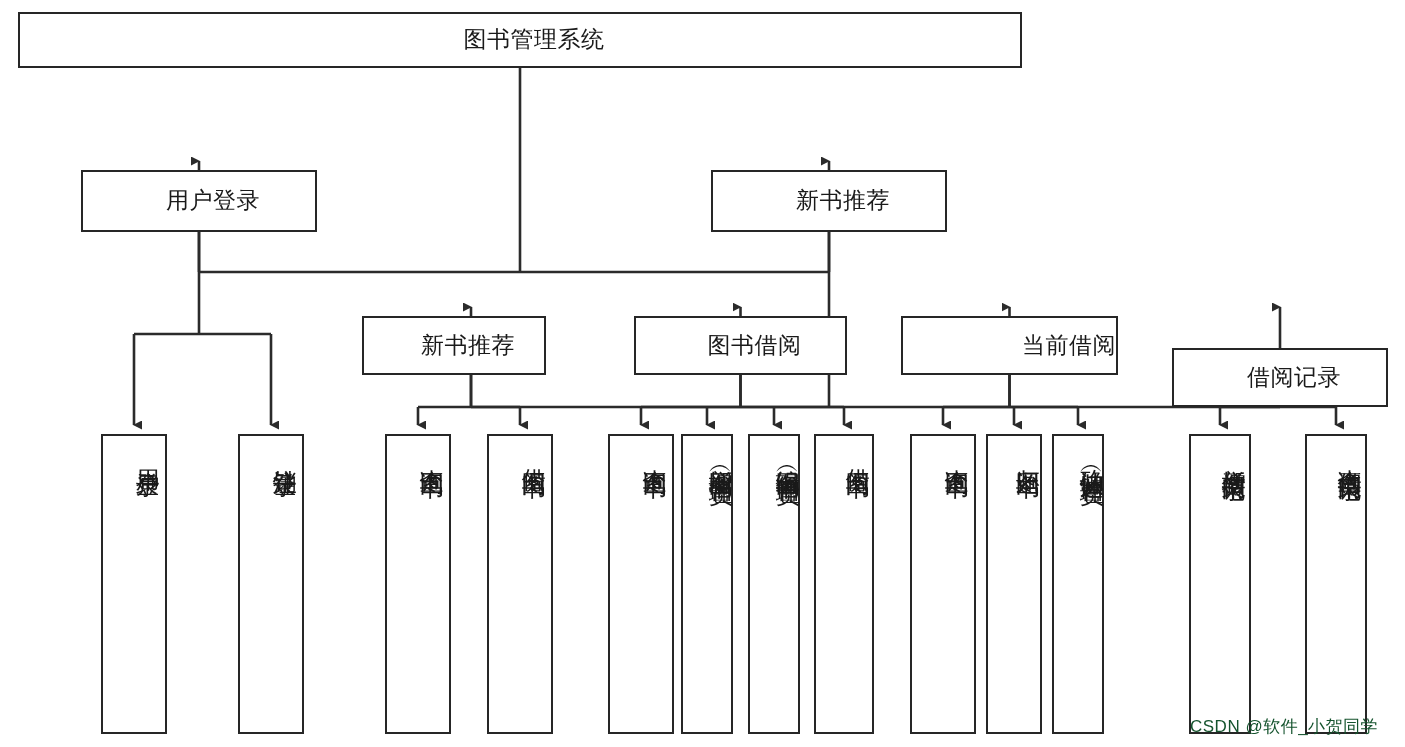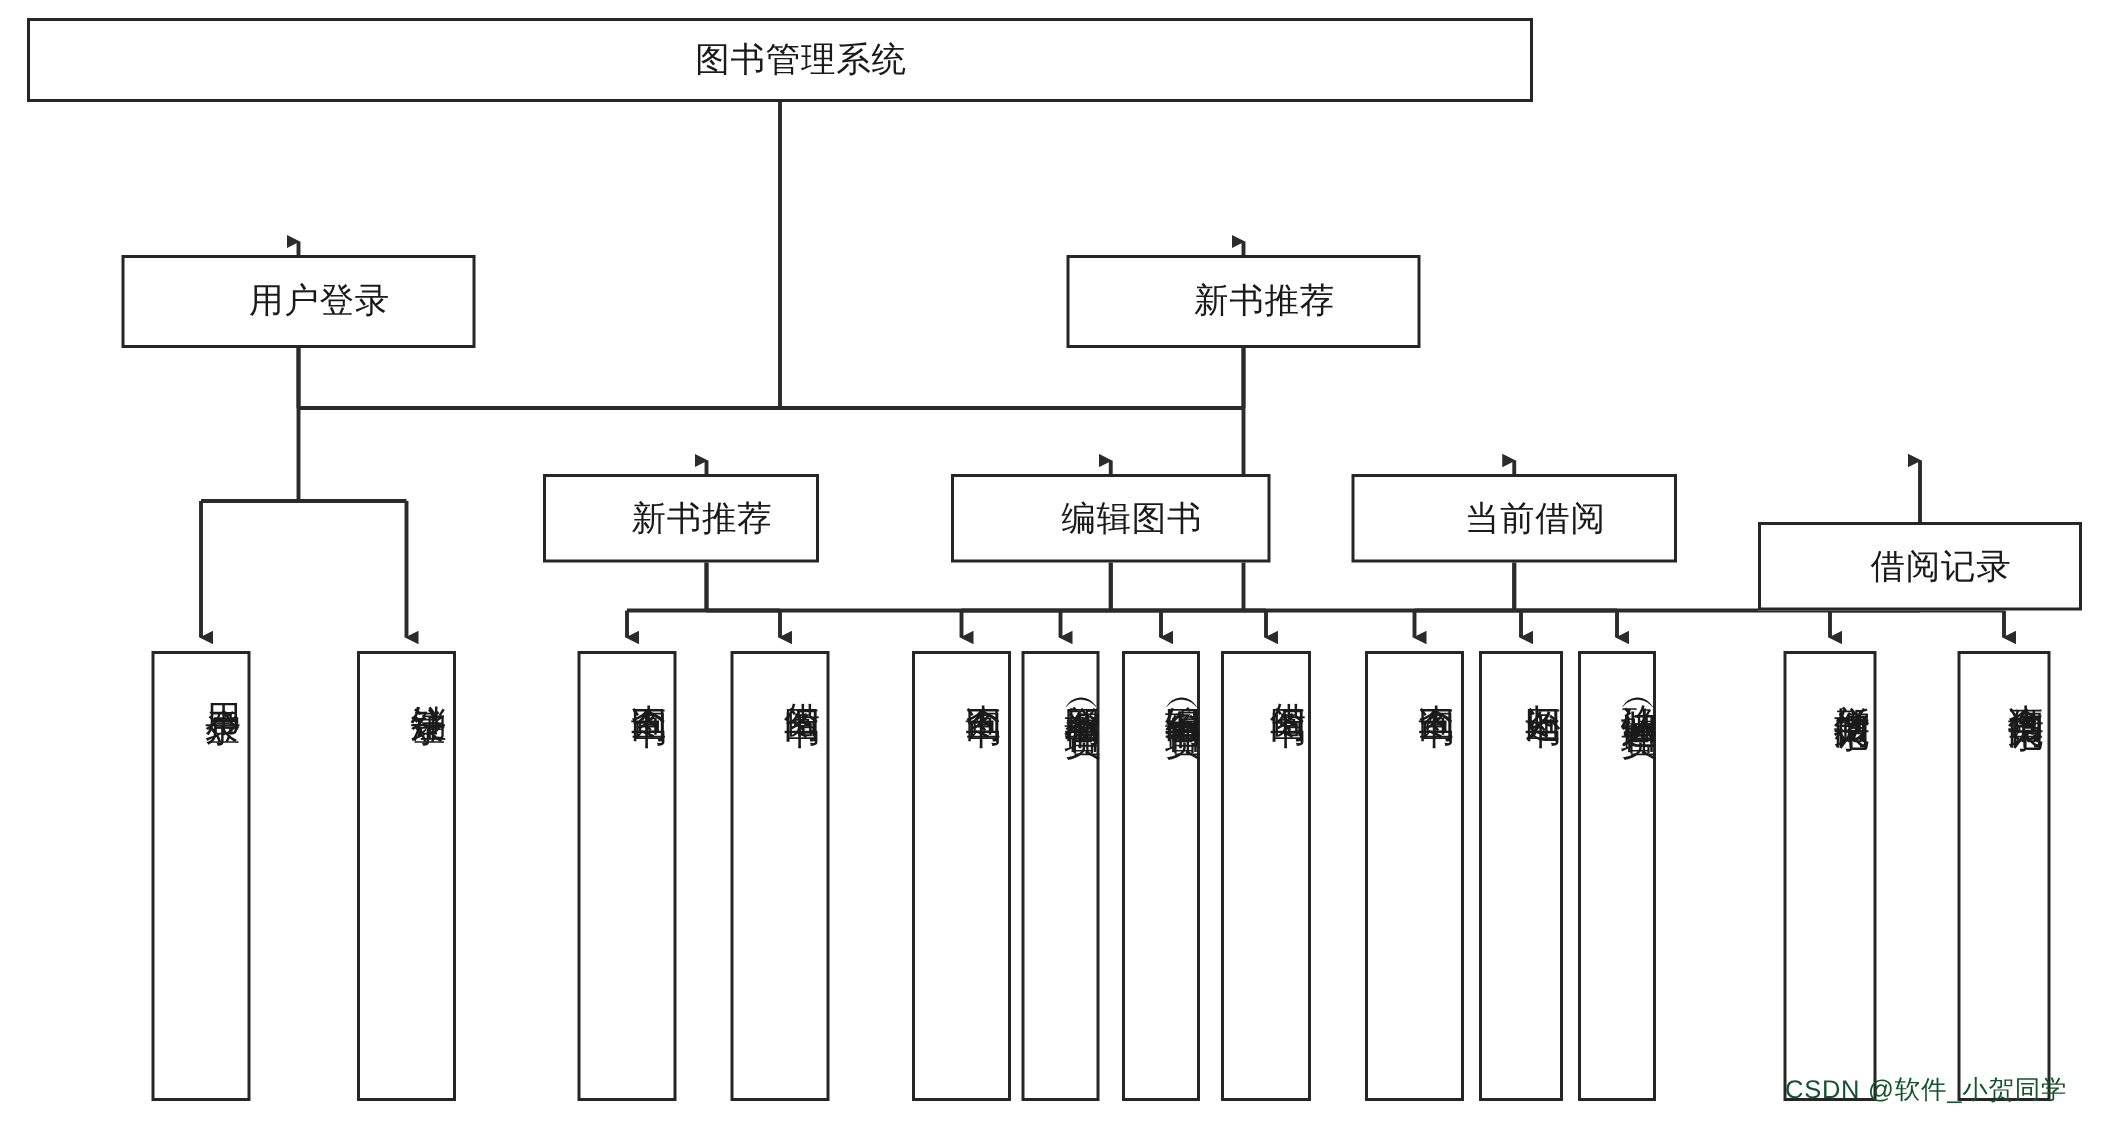--- a/index.html
+++ b/index.html
@@ -129,23 +129,23 @@
     <span class="label">用户登录</span>
   </div>
   <div class="node horiz" style="left: 711px; top: 170px; width: 236px; height: 62px;">
     <span class="label">新书推荐</span>
   </div>
 
   <div class="node horiz" style="left: 362px; top: 316px; width: 184px; height: 59px;">
     <span class="label">新书推荐</span>
   </div>
   <div class="node horiz" style="left: 634px; top: 316px; width: 213px; height: 59px;">
-    <span class="label">编辑图书</span>
+    <span class="label">图书借阅</span>
   </div>
-  <div class="node horiz" style="left: 901px; top: 316px; width: 217px; height: 59px;">
+  <div class="node horiz" style="left: 901px; top: 316px; width: 217px; height: 59px; justify-content: flex-end;">
     <span class="label">当前借阅</span>
   </div>
   <div class="node horiz" style="left: 1172px; top: 316px; width: 216px; height: 59px; margin-top: 32px;">
     <span class="label">借阅记录</span>
   </div>
 
   <div class="node vert" style="left: 101px; top: 434px; width: 66px; height: 300px;">
     <span class="label">用户登录</span>
   </div>
   <div class="node vert" style="left: 238px; top: 434px; width: 66px; height: 300px;">

